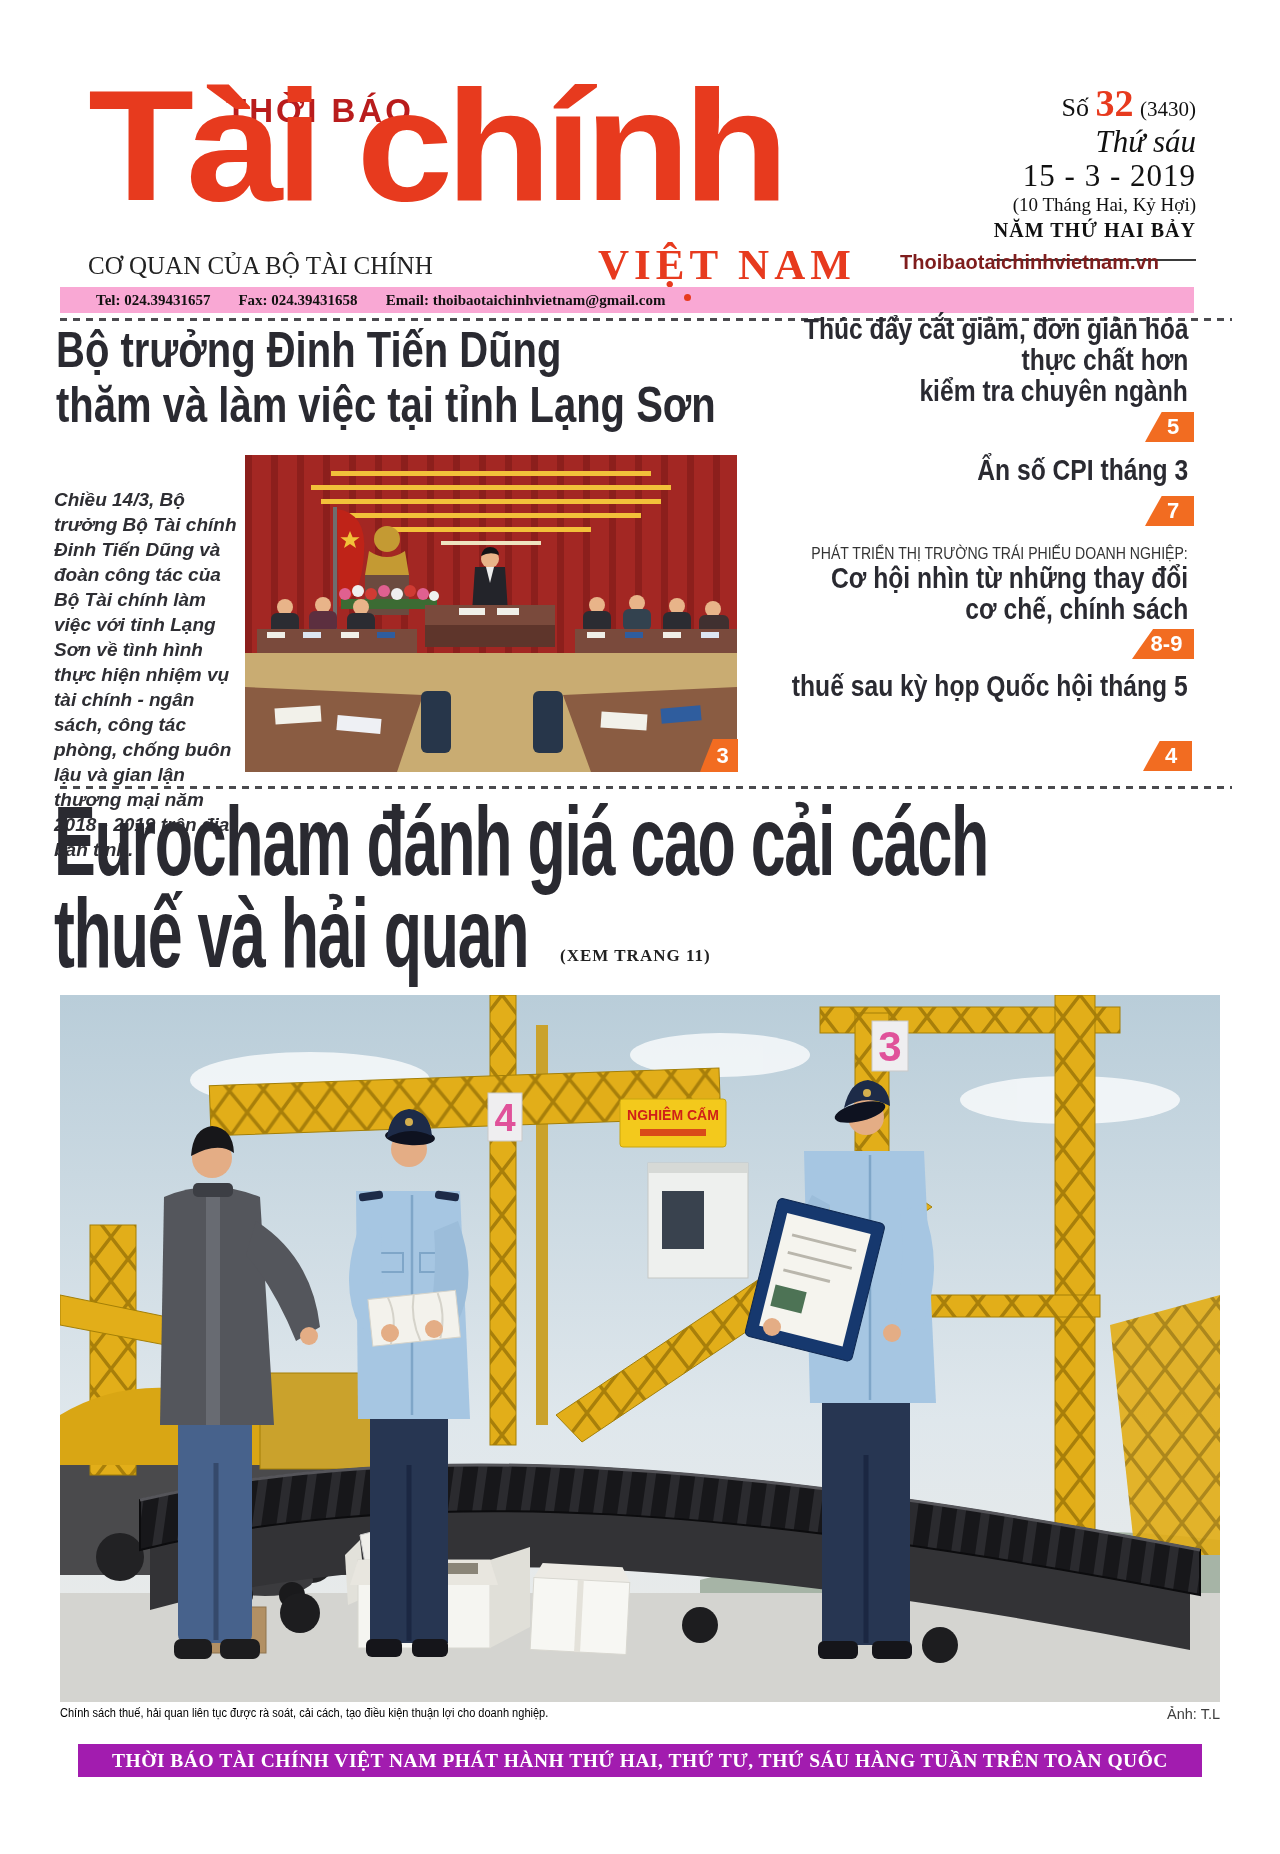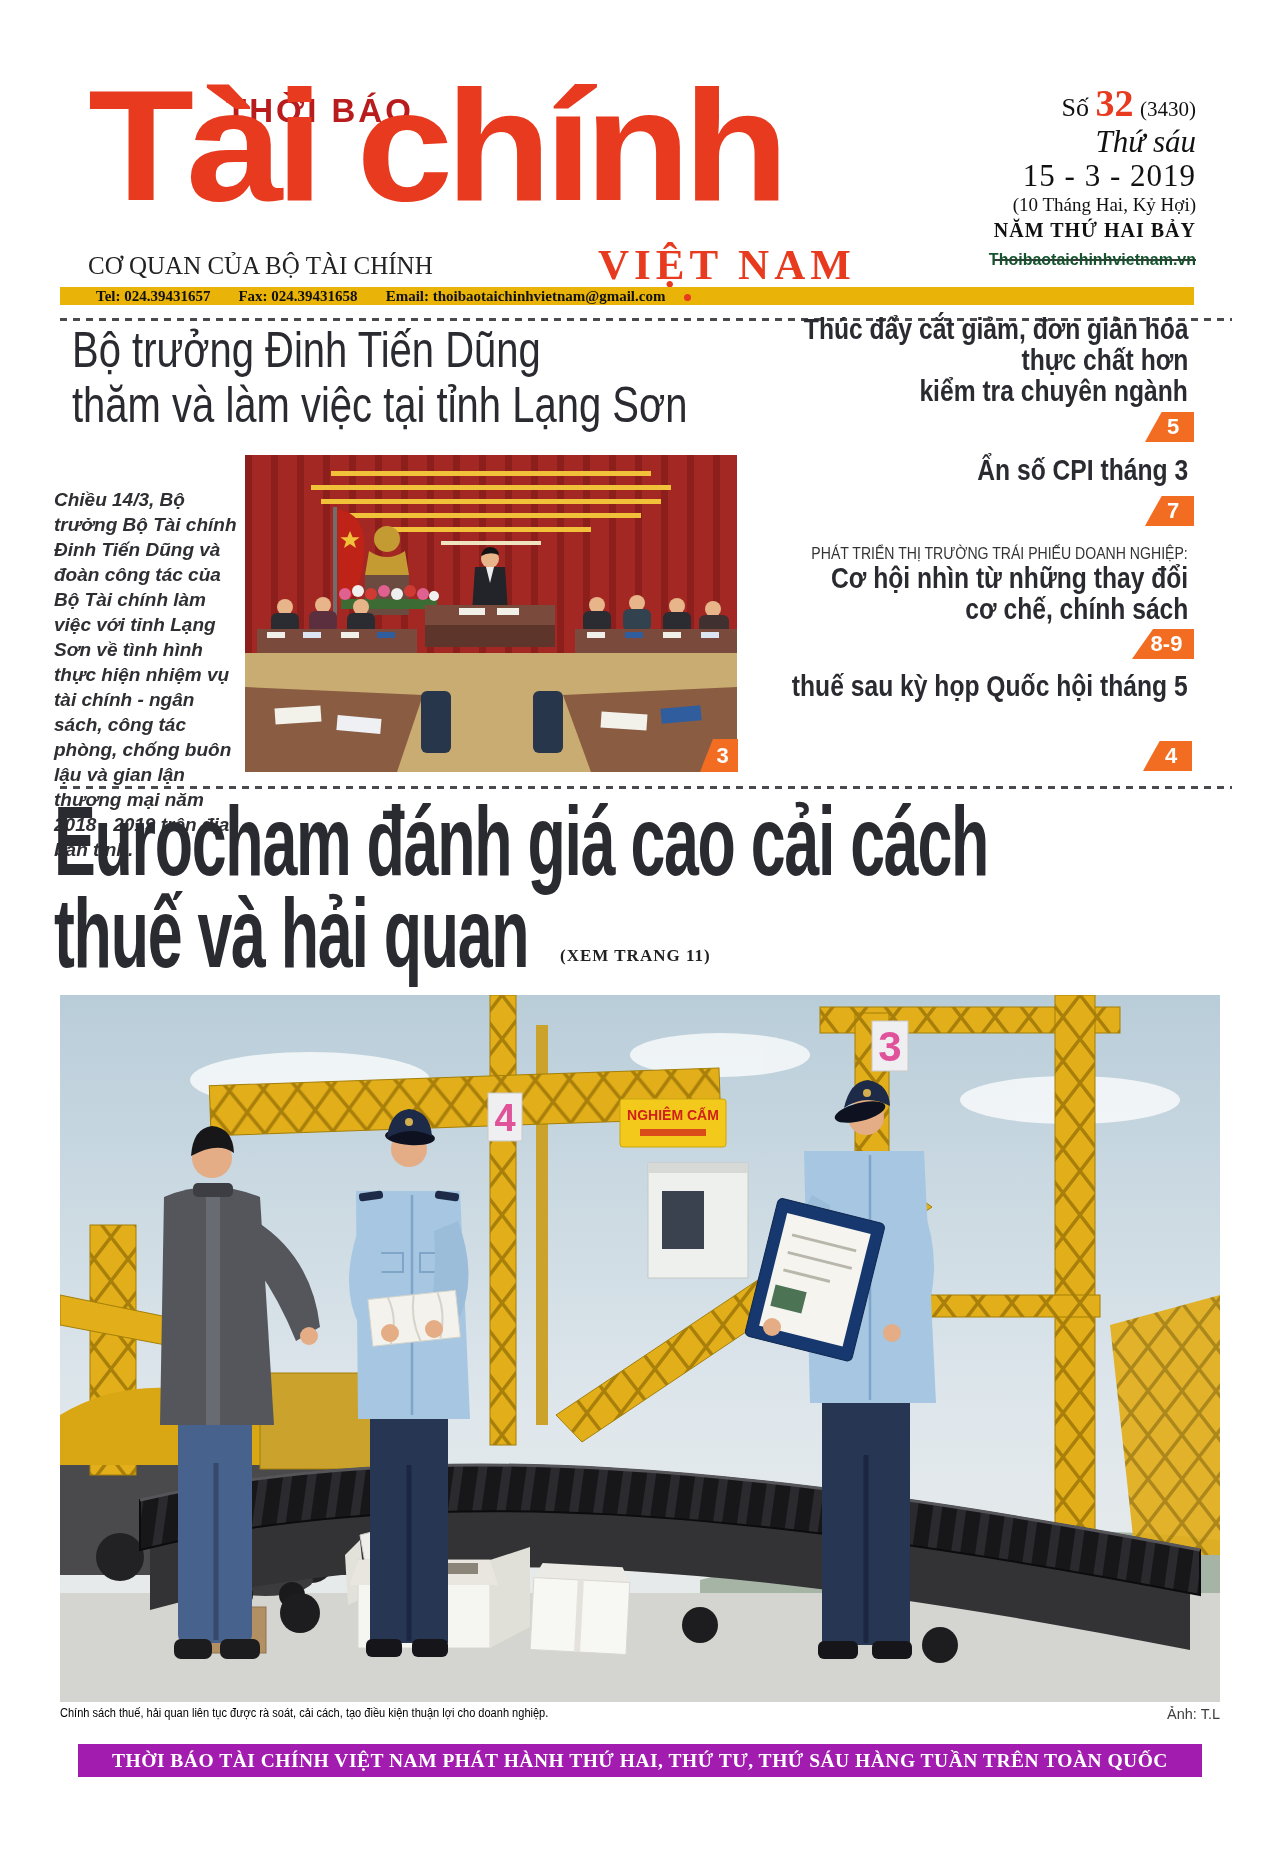--- a/index.html
+++ b/index.html
@@ -19,30 +19,30 @@
           border-bottom:2px solid #444;padding-bottom:17px;}
   .mast-right{left:900px;top:88px;width:296px;text-align:right;font-family:"Liberation Serif",serif;color:#111;}
   .issue-line{font-size:26px;line-height:30px;}
   .issue-num{font-size:38px;font-weight:bold;color:#e73a1e;}
   .issue-code{font-size:21px;}
   .weekday{font-size:31px;font-style:italic;line-height:35px;}
   .pubdate{font-size:31px;line-height:34px;letter-spacing:1px;}
   .lunar{font-size:19px;line-height:24px;}
   .yearline{display:inline-block;font-size:20px;font-weight:bold;letter-spacing:1px;
             border-bottom:2px solid #3a3a3a;padding-bottom:17px;margin-top:2px;}
-  .website{left:900px;top:251px;width:296px;text-align:right;font-size:16px;font-weight:bold;color:#14532d;}
-  .contact-bar{left:60px;top:287px;width:1134px;height:18px;background:#eab308;
+  .website{left:900px;top:251px;width:296px;font-size:20px;font-weight:bold;color:#7f1d1d;}
+  .contact-bar{left:60px;top:287px;width:1134px;height:26px;background:#f9a8d4;
                display:flex;align-items:center;gap:28px;padding-left:36px;box-sizing:border-box;
                font-family:"Liberation Serif",serif;font-weight:bold;font-size:15px;color:#111;}
   .contact-dot{left:684px;top:294px;width:7px;height:7px;border-radius:50%;background:#e73a1e;}
 
   .dashes{height:3px;background:repeating-linear-gradient(to right,#4a4a4e 0 7px,transparent 7px 13px);}
 
   
-  .lead-hl{left:56px;top:323px;font-weight:normal;color:#2a2a31;font-size:50px;line-height:55px;margin-left:16px;}
+  .lead-hl{left:56px;top:323px;font-weight:bold;color:#2a2a31;font-size:50px;line-height:55px;}
   .lead-hl .cond{transform:scaleX(0.8);}
   .lead-summary{left:54px;top:487px;width:186px;font-size:19px;font-weight:bold;font-style:italic;
                 color:#2e2e33;line-height:25px;}
   .conf-photo{left:245px;top:455px;width:492px;height:317px;}
 
   
   .badge{position:absolute;background:#f26c21;color:#fff;font-weight:bold;font-size:22px;
          width:49px;height:30px;display:flex;align-items:center;justify-content:center;
          padding-left:7px;box-sizing:border-box;
          clip-path:polygon(34% 0%,100% 0%,100% 100%,0% 100%,10% 70%,22% 35%);}

